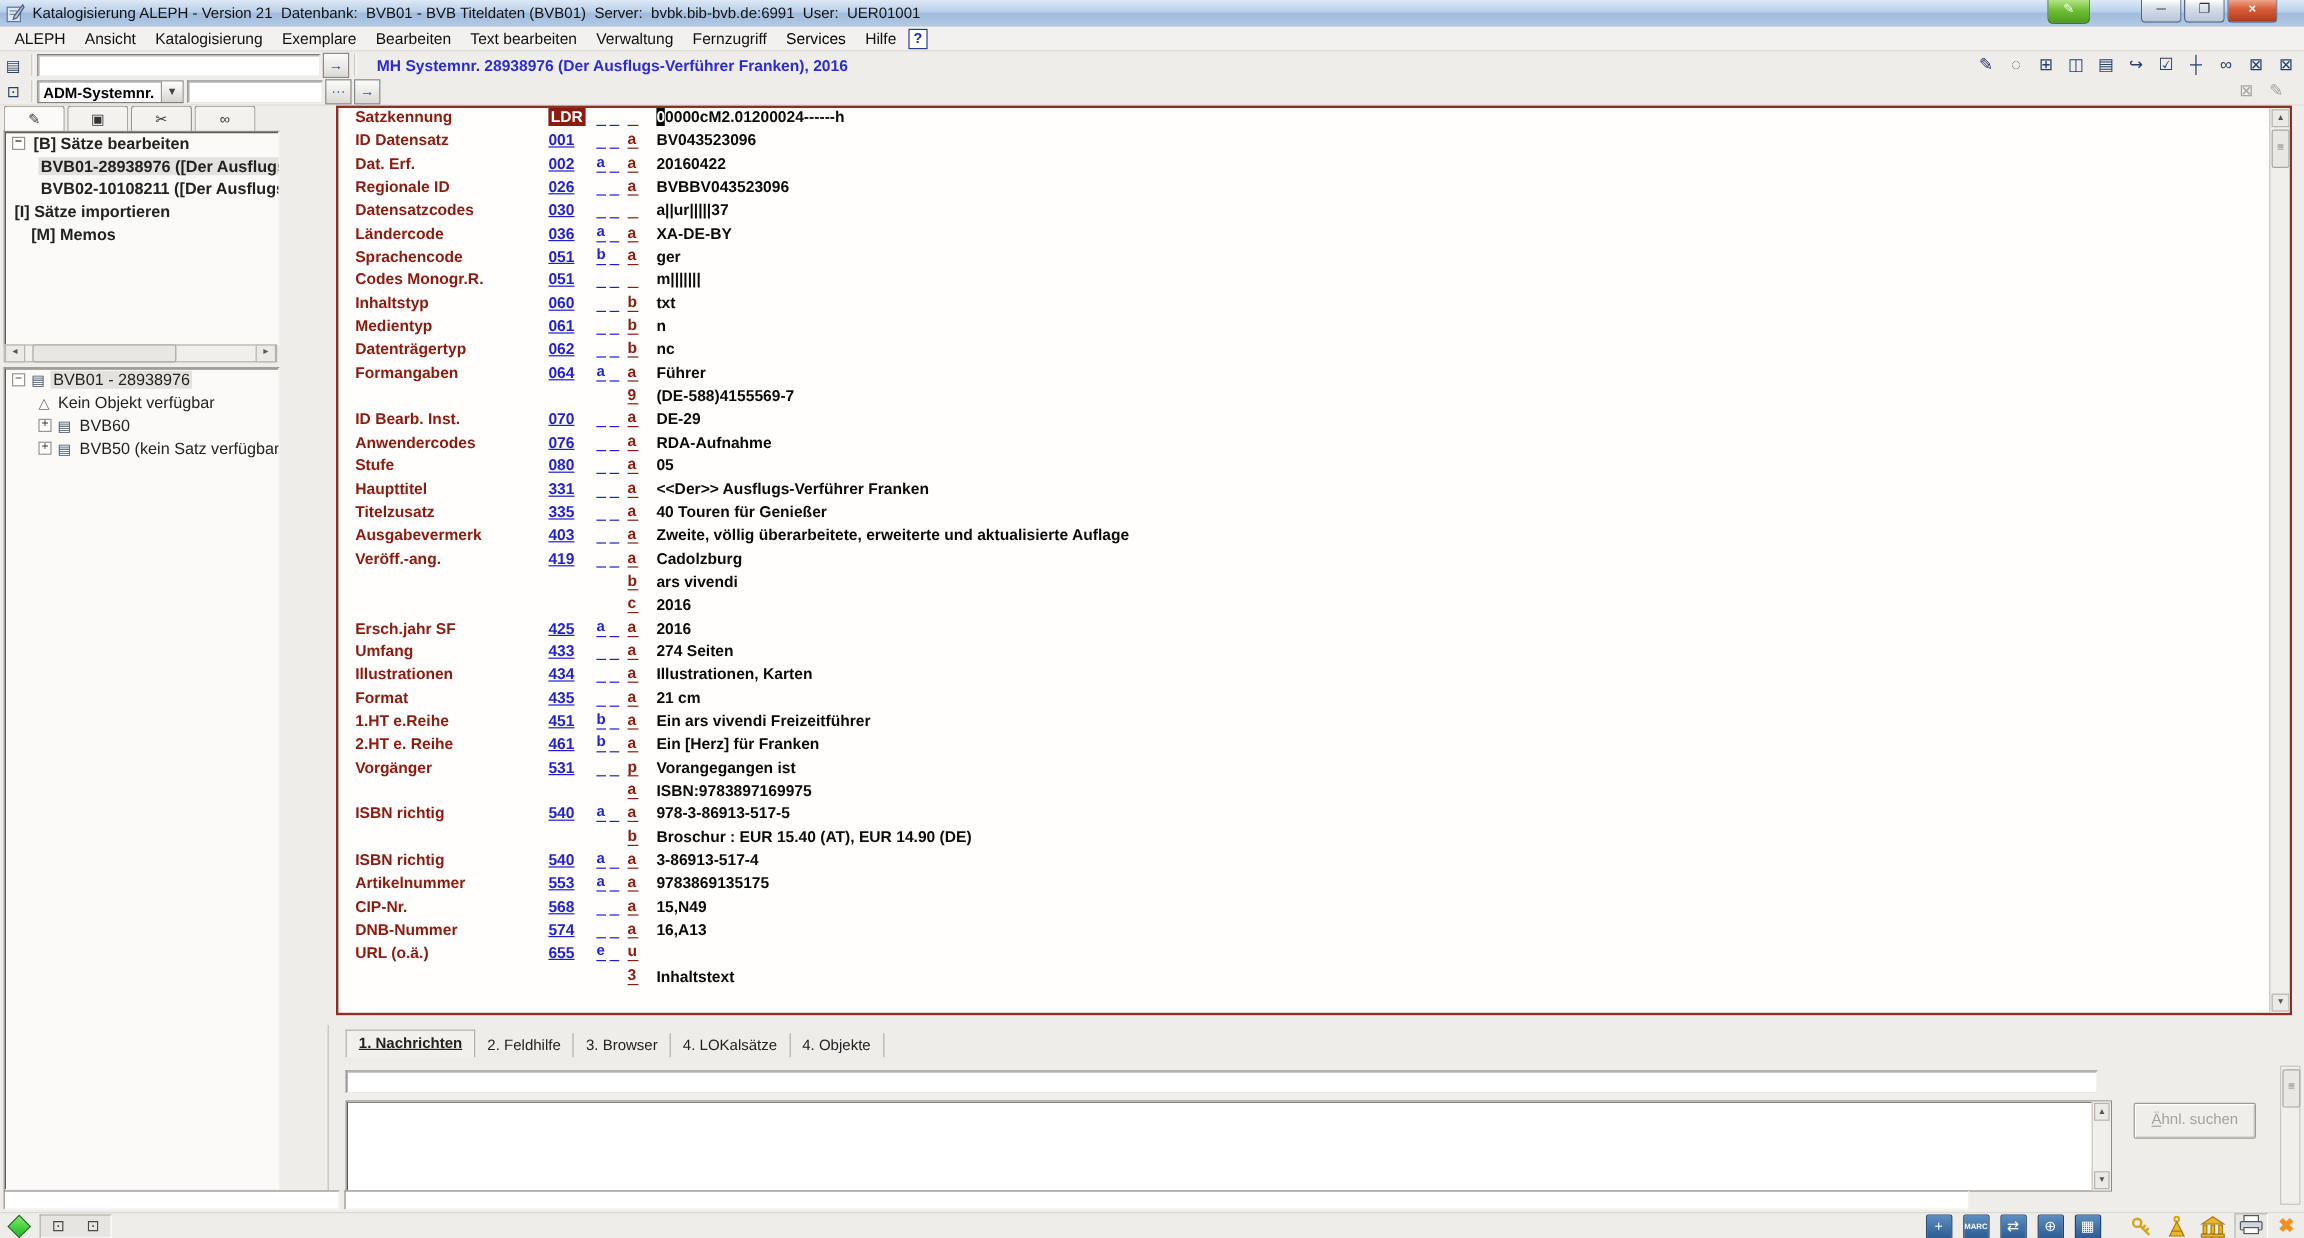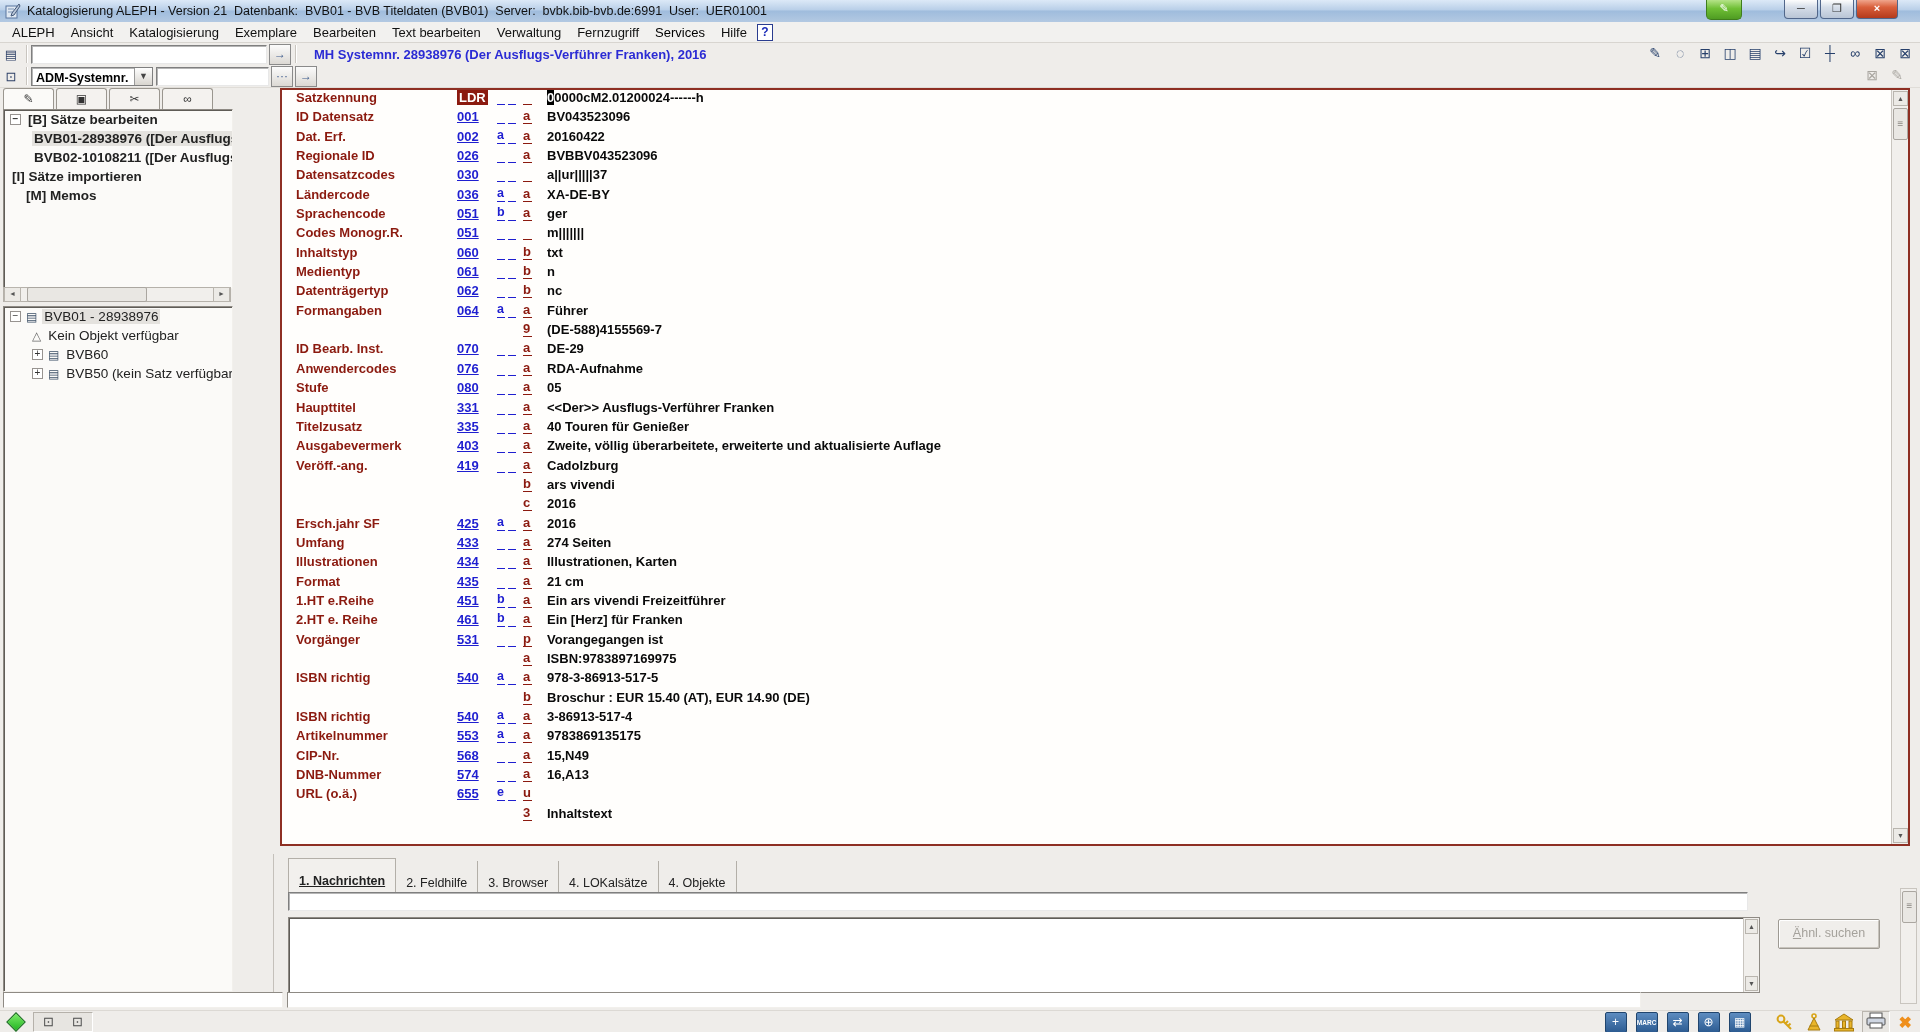--- a/index.html
+++ b/index.html
@@ -65,21 +65,21 @@
   .fsub{position:absolute;left:241px;min-width:9px;height:14px;border-bottom:1px solid #8b1a0f;color:#8b1a0f;line-height:13px;}
   .fval{position:absolute;left:265px;color:#0a0a0a;}
   .cursor{background:#000;color:#fff;}
   
   .vscroll{position:absolute;right:0;top:0;width:17px;height:100%;background:#f1efec;border-left:1px solid #c9c5bf;box-sizing:border-box;}
   .vs-btn{position:absolute;left:1px;width:15px;height:15px;background:#eceae6;border:1px solid #b9b5ae;font-size:7px;color:#555;text-align:center;line-height:13px;box-sizing:border-box;}
   .vs-thumb{position:absolute;left:1px;width:15px;height:32px;background:#e9e7e3;border:1px solid #aaa6a0;border-radius:2px;text-align:center;color:#8a8680;font-size:10px;line-height:30px;box-sizing:border-box;}
   
   .bottompane{position:absolute;left:273px;top:854px;width:1647px;height:152px;border-left:1px solid #c4c0ba;}
   .btabs{position:absolute;left:14px;top:4px;display:flex;align-items:flex-end;}
-  .btab{height:20px;padding:12px 10px;font-size:12.5px;color:#222;border-right:1px solid #b3afa8;line-height:20px;background:transparent;}
+  .btab{height:20px;padding:0 10px;font-size:12.5px;color:#222;border-right:1px solid #b3afa8;line-height:20px;background:transparent;}
   .btab.active{border:1px solid #b3afa8;border-bottom:none;background:#f2f0ed;font-weight:bold;height:22px;}
   .btab.active .btab-label{text-decoration:underline;}
   .bp-input{position:absolute;left:14px;top:38px;width:1452px;height:17px;}
   .listbox{position:absolute;left:14px;top:63px;width:1470px;height:74px;background:#fff;border:1px solid #8e8a84;box-shadow:inset 1px 1px 0 #5f5c57;}
   .lb-scroll{position:absolute;right:0;top:0;width:16px;height:100%;background:#f1efec;border-left:1px solid #c9c5bf;box-sizing:border-box;}
   .simbtn{position:absolute;left:1504px;top:65px;width:100px;height:28px;background:#f0eeeb;border:1px solid #9e9a93;border-radius:2px;
     box-shadow:inset 1px 1px 0 #fff, inset -1px -1px 0 #c7c3bc;color:#a5a29c;font-size:12.5px;text-align:center;line-height:26px;}
   .slimscroll{position:absolute;left:1626px;top:34px;width:17px;height:116px;background:#f1efec;border:1px solid #c9c5bf;box-sizing:border-box;}
   .slim-thumb{position:absolute;left:1px;top:2px;width:13px;height:30px;background:#e9e7e3;border:1px solid #aaa6a0;border-radius:2px;text-align:center;color:#8a8680;font-size:10px;line-height:28px;}
   

